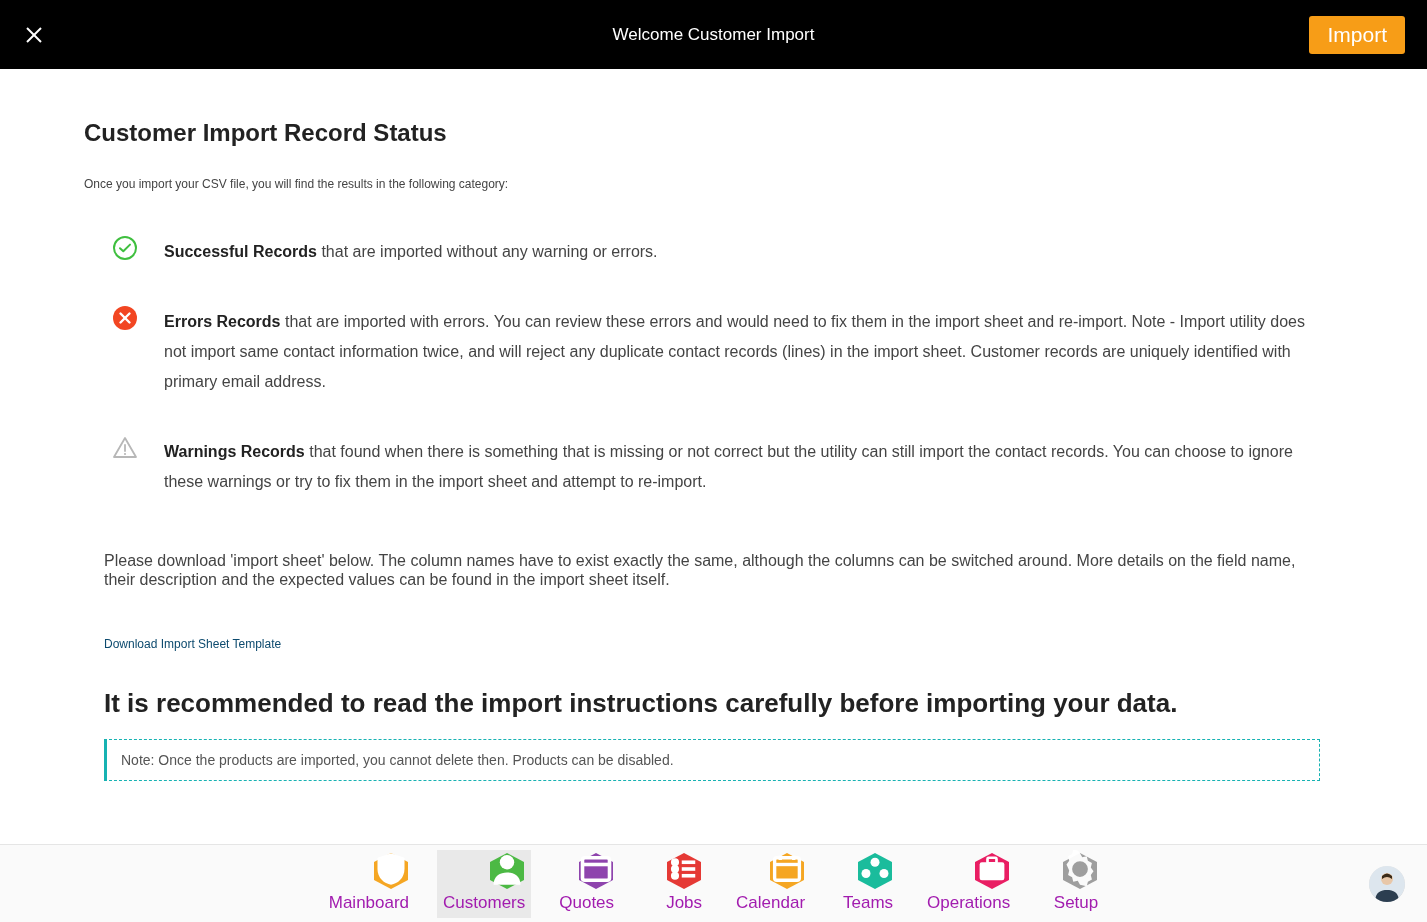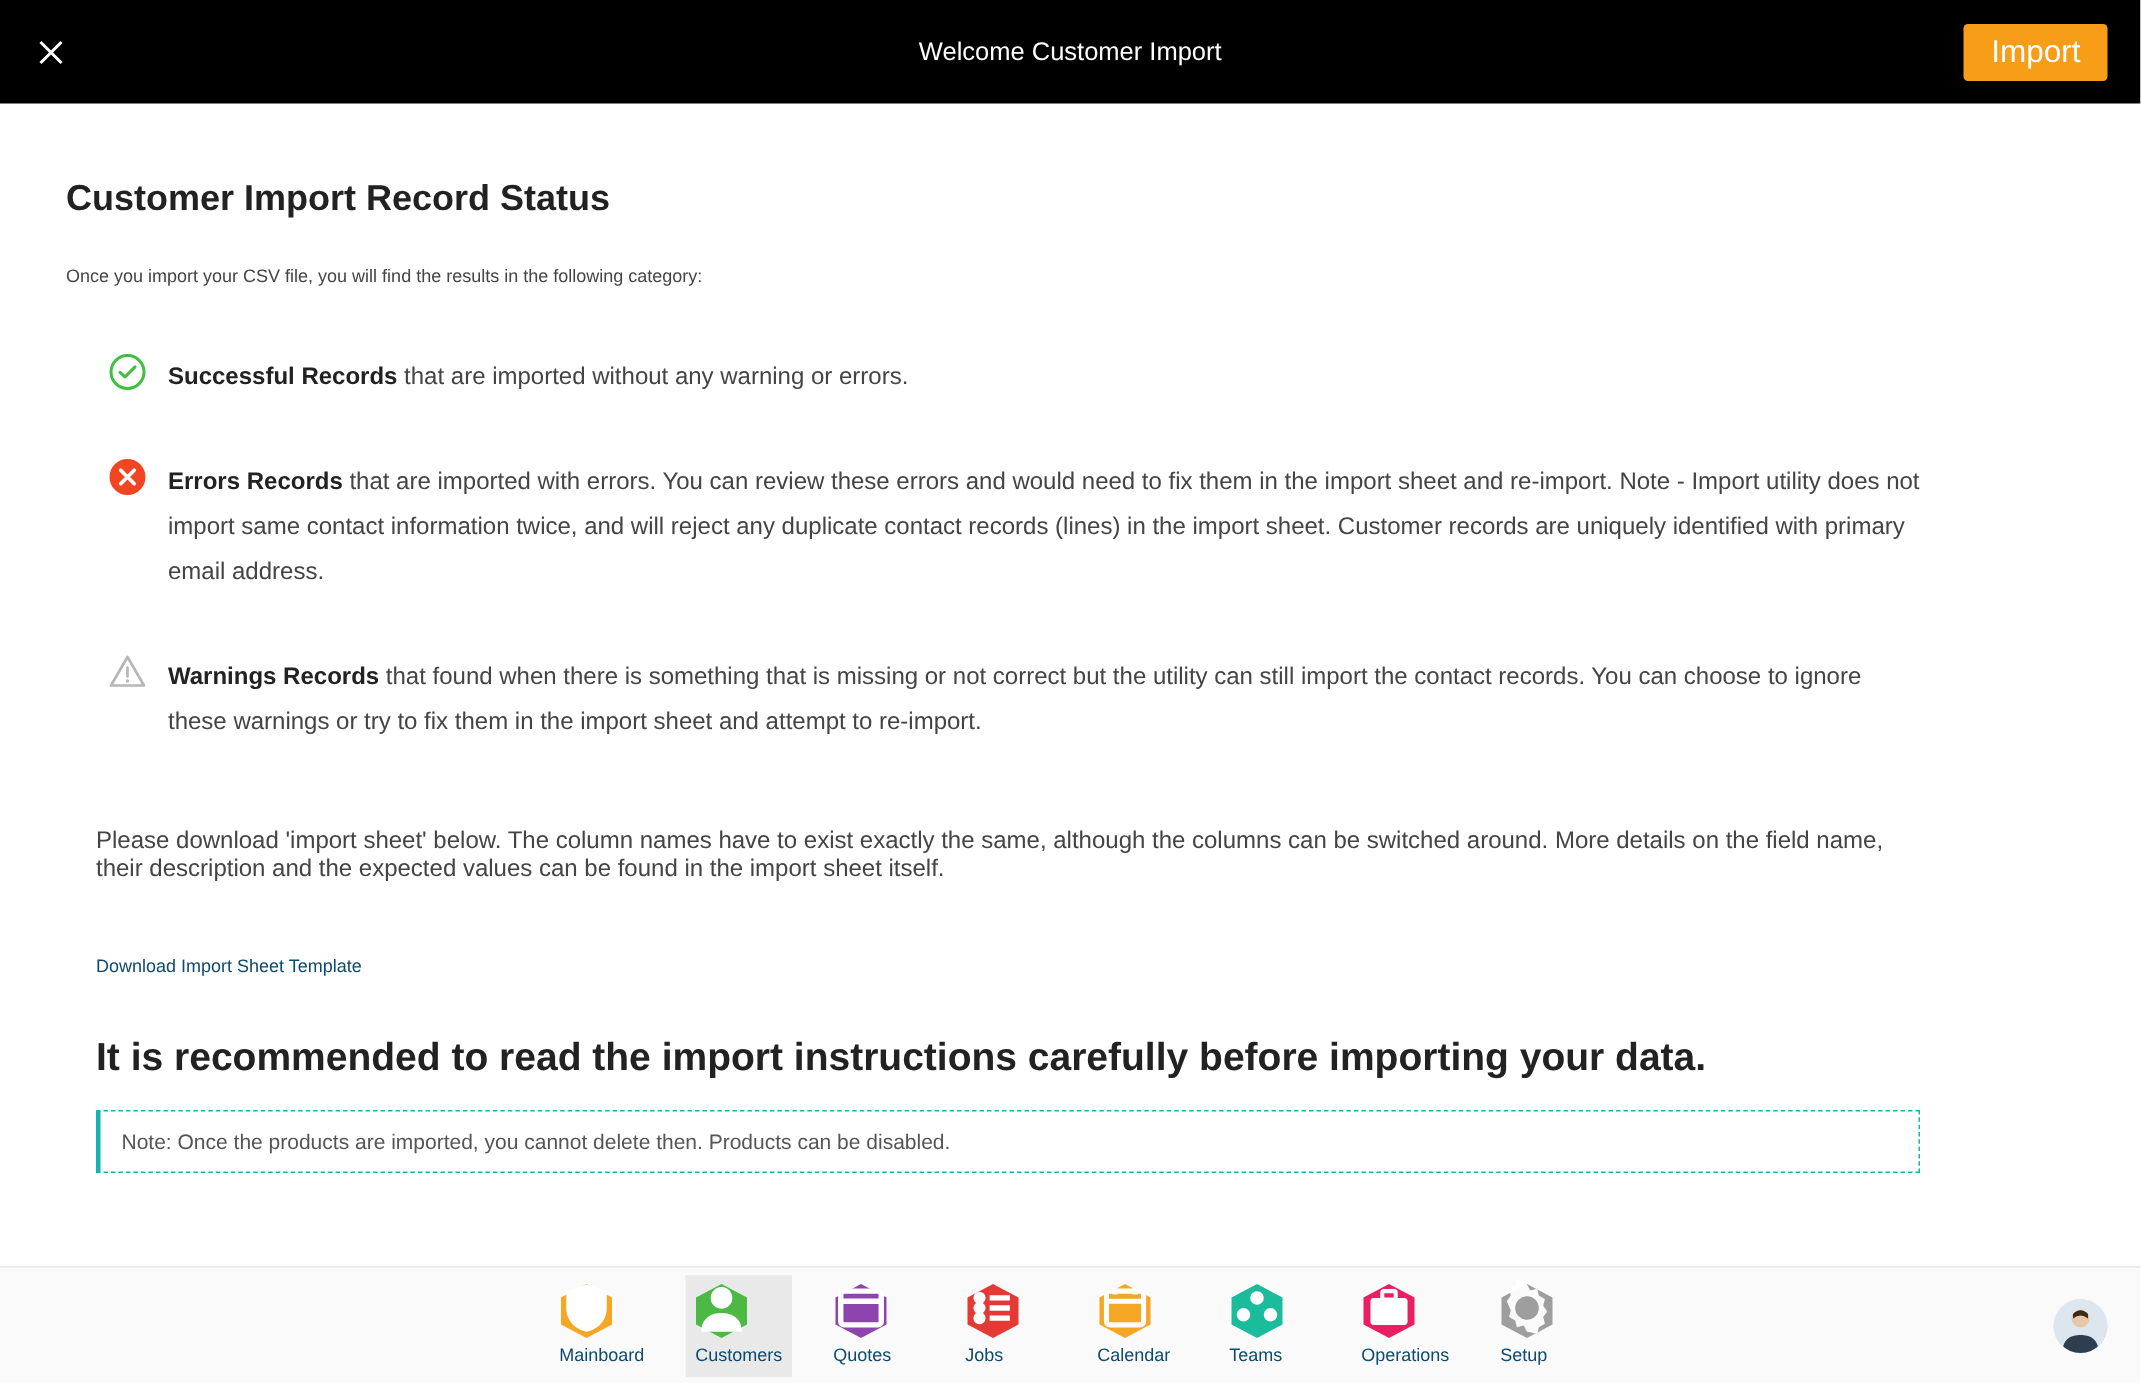--- a/index.html
+++ b/index.html
@@ -40,39 +40,40 @@
     font-size: 21px;
     padding: 7px 18px;
     cursor: pointer;
   }
 
   
   .content-wrapper {
     flex: 1;
     overflow-y: scroll;
     background: #fff;
+    margin-left: 40px;
   }
   .content {
     padding: 50px 40px 60px 44px;
     max-width: 1320px;
   }
   .content h2.section-title {
     font-size: 24px;
     font-weight: 700;
     color: #222;
     margin-bottom: 30px;
   }
   .intro-line { font-size: 12px; color: #444; margin-bottom: 46px; }
 
   .status-list { margin-left: 28px; }
   .status-item {
     display: flex;
     align-items: flex-start;
     margin-bottom: 40px;
-    gap: 14px;
+    gap: 26px;
   }
   .status-icon {
     width: 26px; height: 26px;
     flex-shrink: 0;
     margin-top: -2px;
     display:flex; align-items:center; justify-content:center;
   }
   .status-text { font-size: 16px; line-height: 30px; color: #444; }
   .status-text .bold { font-weight: 700; color: #222; }
 
@@ -108,25 +109,25 @@
     display: flex;
     align-items: center;
     justify-content: center;
     gap: 22px;
     position: relative;
     flex-shrink: 0;
   }
   .nav-item {
     display: flex;
     flex-direction: column;
-    align-items: flex-start;
+    align-items: flex-end;
     justify-content: center;
     gap: 6px;
-    font-size: 12px;
-    color: #0c4a6e;
+    font-size: 17px;
+    color: #a21caf;
     cursor: pointer;
     padding: 6px 6px;
     min-width: 66px;
     height: 68px;
   }
   .nav-item.active { background: #e9e9e9; }
   .hex {
     width: 36px; height: 32px;
     display:flex; align-items:center; justify-content:center;
     position: relative;

